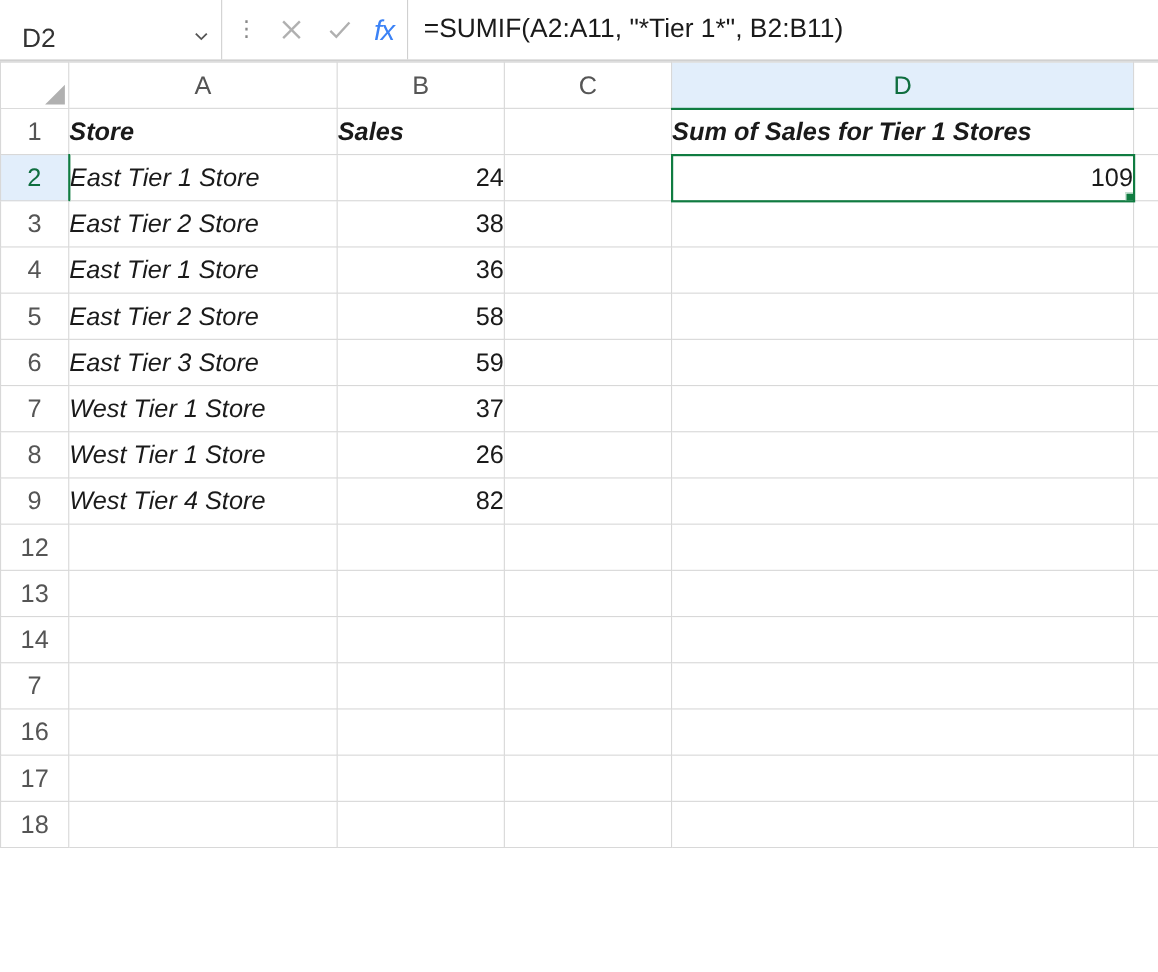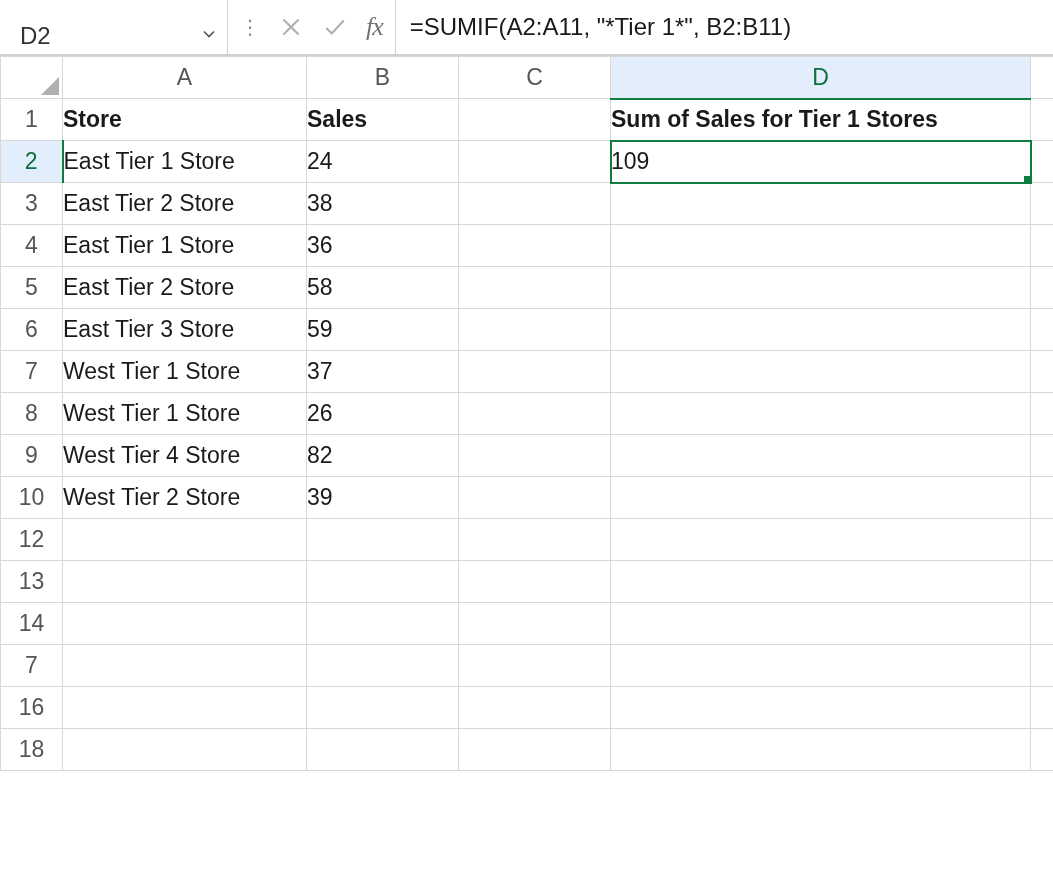--- a/index.html
+++ b/index.html
@@ -15,21 +15,21 @@
     align-items: stretch;
     border-bottom: 2px solid #d0d0d0;
     height: 56px;
     background: #ffffff;
   }
   .name-box-wrap {
     display: flex;
     align-items: center;
     border-right: 1px solid #d0d0d0;
     padding: 18px 4px 0 16px;
-    width: 228px;
+    width: 202px;
   }
   .name-box {
     flex: 1;
     font-size: 24px;
     color: #333;
     padding-left: 4px;
   }
   .name-box-chevron {
     width: 28px;
     text-align: center;
@@ -55,24 +55,24 @@
     width: 34px;
     height: 34px;
     display: flex;
     align-items: center;
     justify-content: center;
     color: #b0b0b0;
     cursor: pointer;
   }
   .fb-btn svg { width: 26px; height: 26px; }
   .fb-fx {
-    font-family: Liberation Serif, serif;
+    font-family: Liberation Sans, sans-serif;
     font-style: italic;
     font-size: 26px;
-    color: #737373;
+    color: #3b82f6;
     cursor: pointer;
     padding: 0 4px;
     letter-spacing: -1px;
   }
   .formula-input {
     flex: 1;
     display: flex;
     align-items: center;
     padding: 0 14px;
     font-size: 24px;
@@ -141,22 +141,22 @@
     background: #e2eefb;
     color: #0f6e3f;
     border-right: 2px solid #107c41;
   }
   td.cell {
     padding: 0 8px;
     color: #1a1a1a;
     white-space: nowrap;
     overflow: hidden;
   }
-  td.cell.text-left { text-align: left; }
-  td.cell.text-right { }
+  td.cell.text-left { text-align: left; font-style: italic; }
+  td.cell.text-right { text-align: right; }
   td.cell.bold { font-weight: 700; }
   td.cell.selected {
     outline: 2px solid #107c41;
     outline-offset: -1px;
     position: relative;
   }
   td.cell.selected::after {
     content: "";
     position: absolute;
     right: -3px;
@@ -289,28 +289,20 @@
         </tr>
         <tr>
           <th class="row-head">9</th>
           <td class="cell text-left">West Tier 4 Store</td>
           <td class="cell text-right">82</td>
           <td class="cell"></td>
           <td class="cell"></td>
           <td class="cell"></td>
         </tr>
         <tr>
-          <th class="row-head">10</th>
-          <td class="cell text-left">West Tier 2 Store</td>
-          <td class="cell text-right">39</td>
-          <td class="cell"></td>
-          <td class="cell"></td>
-          <td class="cell"></td>
-        </tr>
-        <tr>
           <th class="row-head">12</th>
           <td class="cell"></td>
           <td class="cell"></td>
           <td class="cell"></td>
           <td class="cell"></td>
           <td class="cell"></td>
         </tr>
         <tr>
           <th class="row-head">13</th>
           <td class="cell"></td>
@@ -330,20 +322,28 @@
         <tr>
           <th class="row-head">7</th>
           <td class="cell"></td>
           <td class="cell"></td>
           <td class="cell"></td>
           <td class="cell"></td>
           <td class="cell"></td>
         </tr>
         <tr>
           <th class="row-head">16</th>
+          <td class="cell"></td>
+          <td class="cell"></td>
+          <td class="cell"></td>
+          <td class="cell"></td>
+          <td class="cell"></td>
+        </tr>
+        <tr>
+          <th class="row-head">17</th>
           <td class="cell"></td>
           <td class="cell"></td>
           <td class="cell"></td>
           <td class="cell"></td>
           <td class="cell"></td>
         </tr>
         <tr>
           <th class="row-head">18</th>
           <td class="cell"></td>
           <td class="cell"></td>

